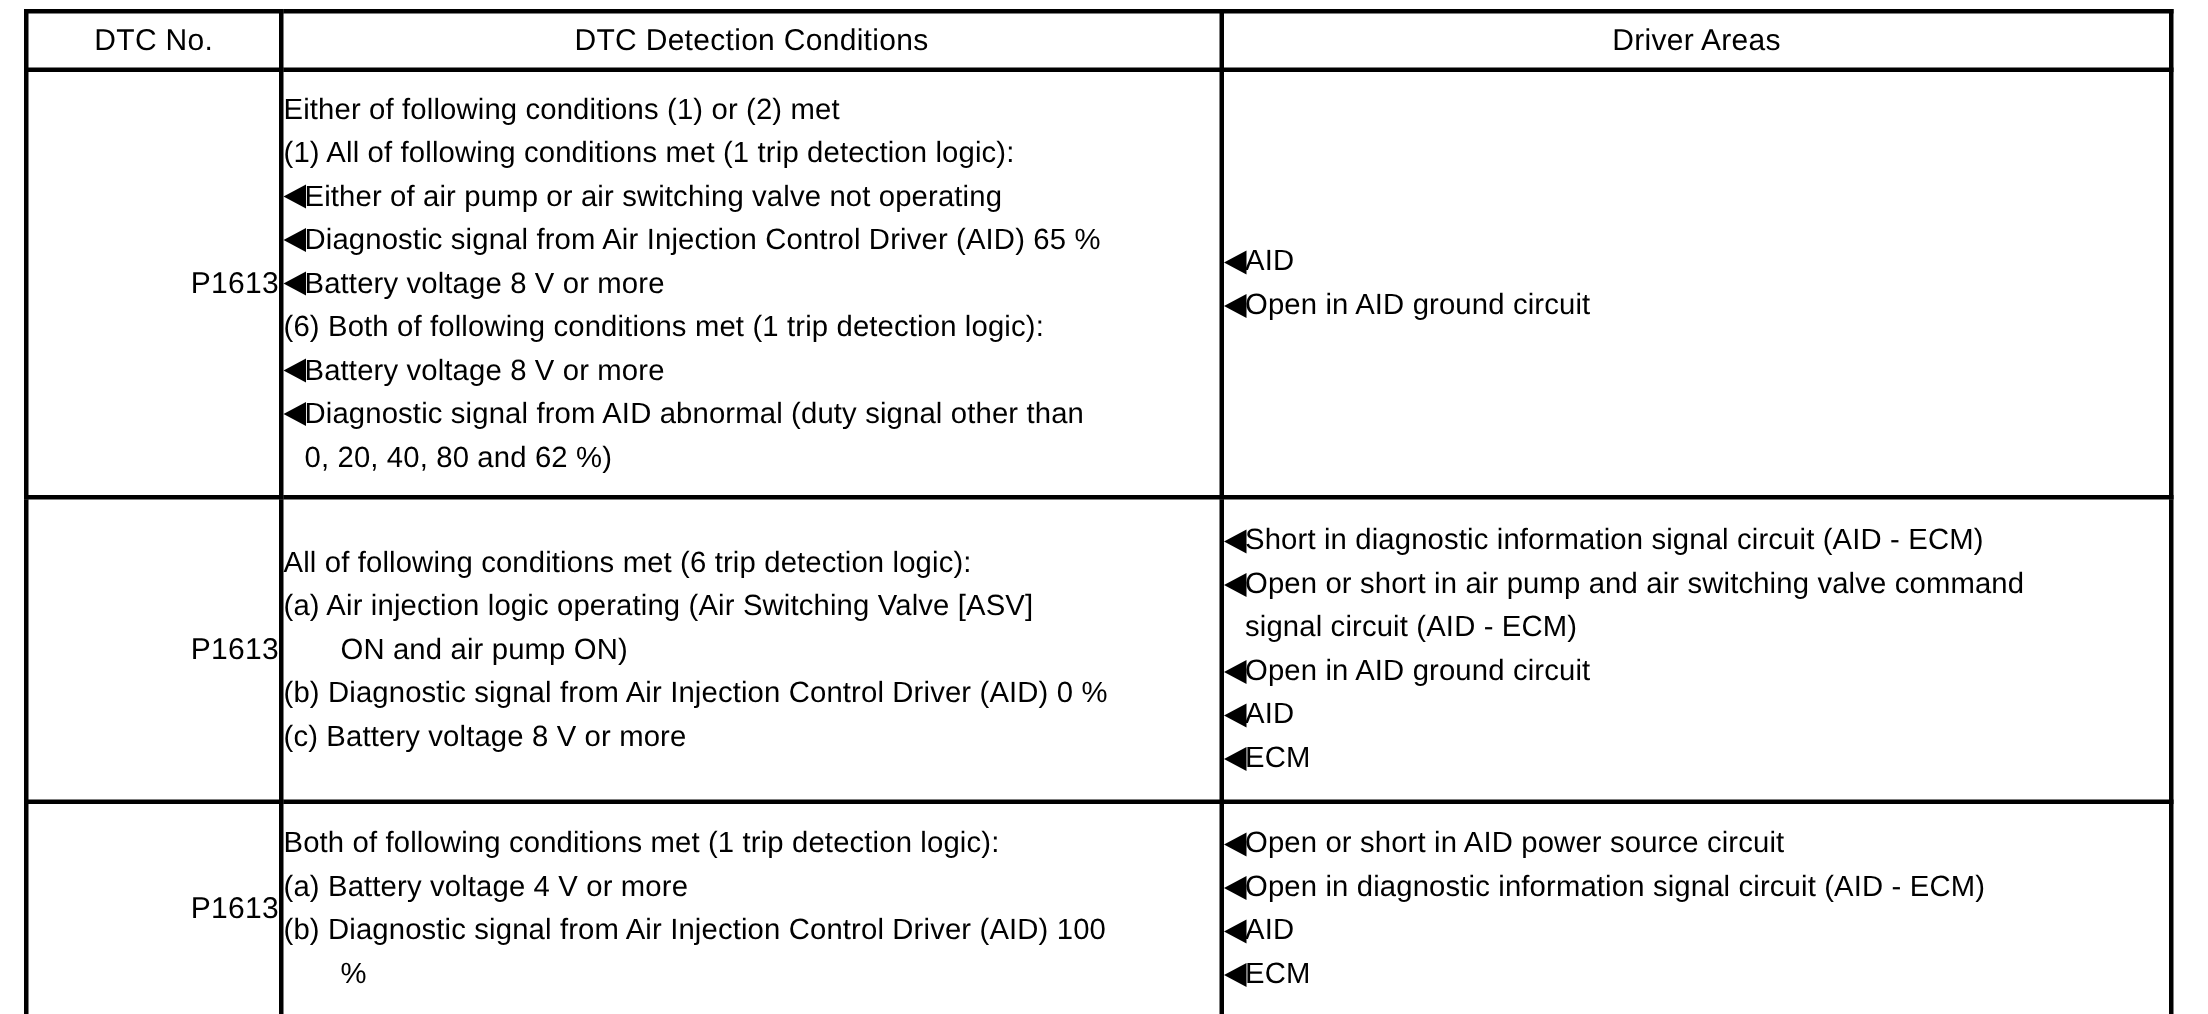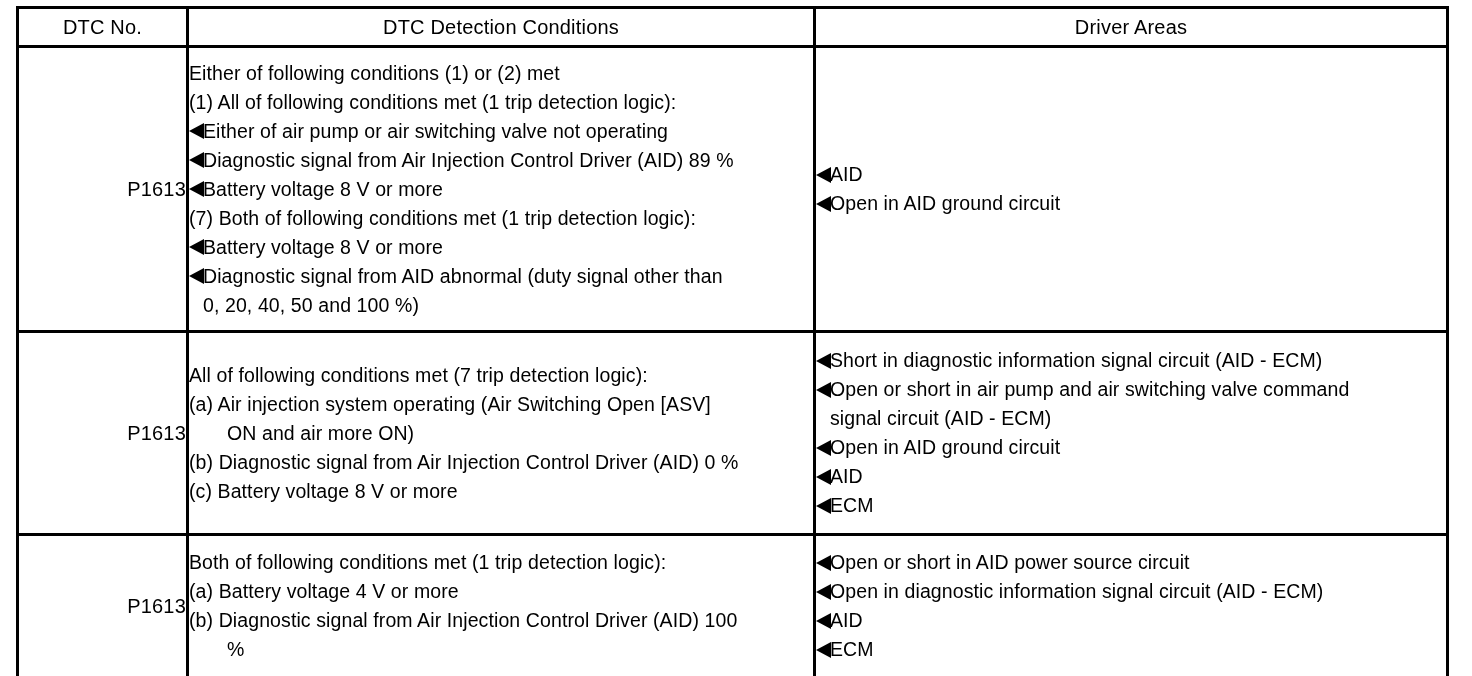--- a/index.html
+++ b/index.html
@@ -138,45 +138,45 @@
     <tbody>
 
       <tr class="row-1">
         <td class="dtc-cell">P1613</td>
 
         <td class="cond-cell">
           <div class="lines">
             <div class="line">Either of following conditions (1) or (2) met</div>
             <div class="line">(1) All of following conditions met (1 trip detection logic):</div>
             <div class="line bullet"><span class="tri"></span><span>Either of air pump or air switching valve not operating</span></div>
-            <div class="line bullet"><span class="tri"></span><span>Diagnostic signal from Air Injection Control Driver (AID) 89 %</span></div>
+            <div class="line bullet"><span class="tri"></span><span>Diagnostic signal from Air Injection Control Driver (AID) 65 %</span></div>
             <div class="line bullet"><span class="tri"></span><span>Battery voltage 8 V or more</span></div>
-            <div class="line">(7) Both of following conditions met (1 trip detection logic):</div>
+            <div class="line">(6) Both of following conditions met (1 trip detection logic):</div>
             <div class="line bullet"><span class="tri"></span><span>Battery voltage 8 V or more</span></div>
             <div class="line bullet"><span class="tri"></span><span>Diagnostic signal from AID abnormal (duty signal other than</span></div>
-            <div class="line ind1">0, 20, 40, 50 and 100 %)</div>
+            <div class="line ind1">0, 20, 40, 80 and 62 %)</div>
           </div>
         </td>
 
         <td class="area-cell">
           <div class="lines">
             <div class="line bullet"><span class="tri"></span><span>AID</span></div>
             <div class="line bullet"><span class="tri"></span><span>Open in AID ground circuit</span></div>
           </div>
         </td>
       </tr>
 
       <tr class="row-2">
         <td class="dtc-cell">P1613</td>
 
         <td class="cond-cell">
           <div class="lines">
-            <div class="line">All of following conditions met (7 trip detection logic):</div>
-            <div class="line">(a) Air injection system operating (Air Switching Open [ASV]</div>
-            <div class="line ind2">ON and air more ON)</div>
+            <div class="line">All of following conditions met (6 trip detection logic):</div>
+            <div class="line">(a) Air injection logic operating (Air Switching Valve [ASV]</div>
+            <div class="line ind2">ON and air pump ON)</div>
             <div class="line">(b) Diagnostic signal from Air Injection Control Driver (AID) 0 %</div>
             <div class="line">(c) Battery voltage 8 V or more</div>
           </div>
         </td>
 
         <td class="area-cell">
           <div class="lines">
             <div class="line bullet"><span class="tri"></span><span>Short in diagnostic information signal circuit (AID - ECM)</span></div>
             <div class="line bullet"><span class="tri"></span><span>Open or short in air pump and air switching valve command</span></div>
             <div class="line ind1">signal circuit (AID - ECM)</div>

